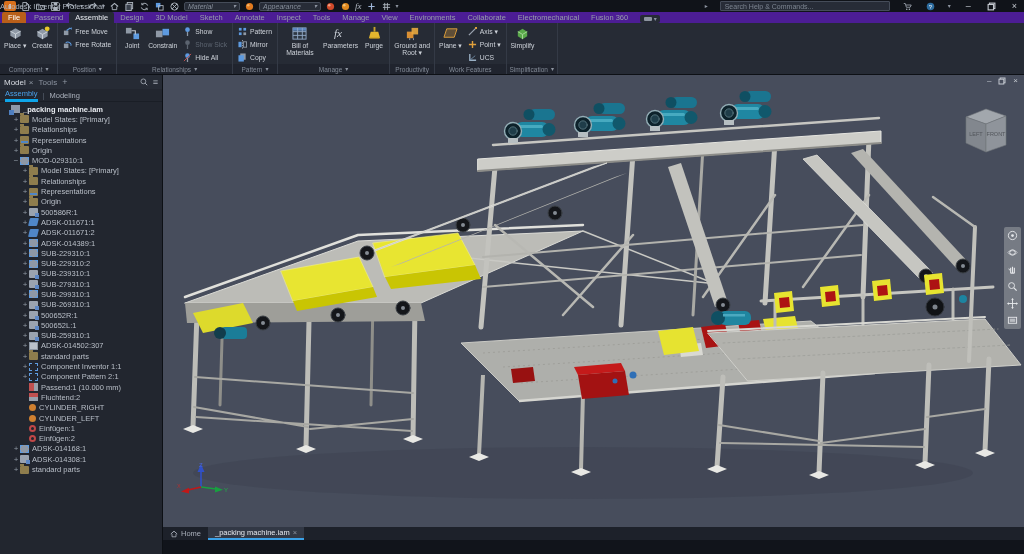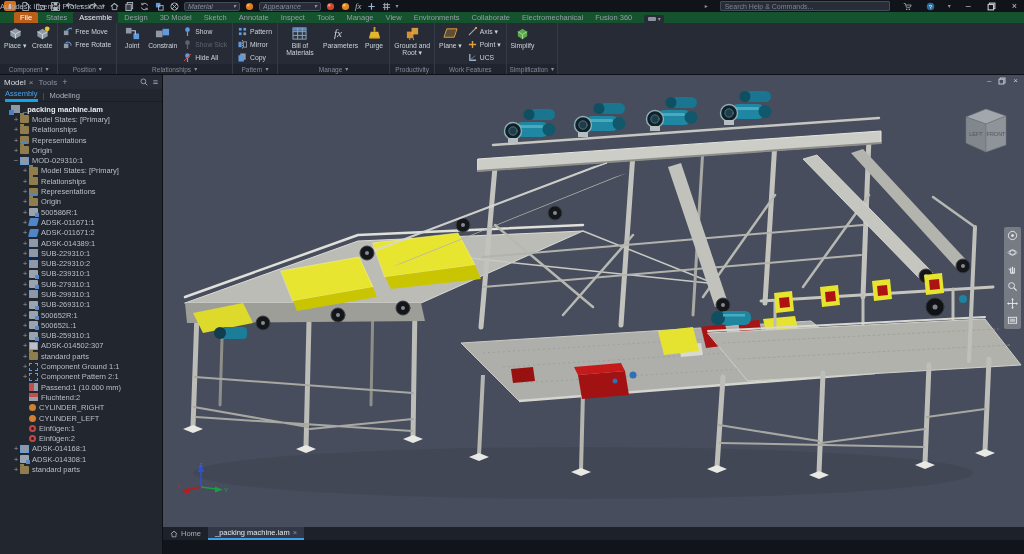--- a/index.html
+++ b/index.html
@@ -20,21 +20,21 @@
   .combo.material{width:56px}.combo.appearance{width:62px}
   .fxq{font-style:italic;font-family:"Liberation Serif",serif;font-size:9px;color:#b7bec8}
   .apptitle{position:absolute;left:0;right:0;text-align:left;font-size:7.5px;color:#aab1bb;pointer-events:none}
   .tb-right{margin-left:auto;display:flex;align-items:center;gap:12px;z-index:2}
   .search{width:170px;height:10px;background:#272c37;border:1px solid #454c59;border-radius:1px;
     color:#c6ccd4;font-size:7px;padding:0 4px;font-family:"Liberation Sans",sans-serif}
   .search::placeholder{color:#7d8591}
   .winbtn{color:#c3c8cf;font-size:9px;line-height:10px;padding:0 3px}
 
   
-  .rtabs{height:11px;background:#14532d;display:flex;align-items:flex-end;padding:0 14px;flex:none}
+  .rtabs{height:11px;background:#4c1d95;display:flex;align-items:flex-end;padding:0 2px;flex:none}
   .rtab{font-size:7.5px;color:#969da9;padding:1px 6px;line-height:9px;white-space:nowrap}
   .rtab.active{background:#262b35;color:#e8ebf0;border-radius:2px 2px 0 0}
   .rtab.file{background:#b95f1a;color:#fff;border-radius:2px 2px 0 0;margin-right:2px}
   .rtab-media{width:20px;height:8px;background:#262b35;border-radius:2px;margin-left:6px;
     display:flex;align-items:center;justify-content:center;gap:2px}
   .rtab-media i{width:8px;height:4px;background:#8d94a0;border-radius:1px;display:block}
 
   
   .ribbon{height:52px;background:#262b35;display:flex;flex:none;border-bottom:1px solid #0d1015}
   .rpanel{display:flex;flex-direction:column;border-right:1px solid #343a46;flex:none}
@@ -252,21 +252,21 @@
             <rect x="1" y="2.2" width="4.8" height="4.8" fill="#101319" stroke="#c3c8cf"></rect>
           </svg>
         </span>
       <span class="winbtn">×</span>
     </div>
   </div>
 
   <div class="rtabs">
     <div class="tabs" id="ribbon-tabs" style="display:flex;align-items:flex-end">
         <div class="rtab file">File</div>
-        <div class="rtab">States</div>
+        <div class="rtab">Passend</div>
         <div class="rtab active">Assemble</div>
         <div class="rtab">Design</div>
         <div class="rtab">3D Model</div>
         <div class="rtab">Sketch</div>
         <div class="rtab">Annotate</div>
         <div class="rtab">Inspect</div>
         <div class="rtab">Tools</div>
         <div class="rtab">Manage</div>
         <div class="rtab">View</div>
         <div class="rtab">Environments</div>
@@ -699,21 +699,21 @@
             <span>ADSK-014502:307</span>
           </div>
           <div class="trow" style="padding-left: 21px;">
             <span class="exp">+</span>
             <span class="ic ic-folder"></span>
             <span>standard parts</span>
           </div>
           <div class="trow" style="padding-left: 21px;">
             <span class="exp">+</span>
             <span class="ic ic-pattern"></span>
-            <span>Component Ground 1:1</span>
+            <span>Component Inventor 1:1</span>
           </div>
           <div class="trow" style="padding-left: 21px;">
             <span class="exp">+</span>
             <span class="ic ic-pattern"></span>
             <span>Component Pattern 2:1</span>
           </div>
           <div class="trow" style="padding-left: 21px;">
             <span class="exp"></span>
             <span class="ic ic-mate"></span>
             <span>Passend:1 (10.000 mm)</span>

